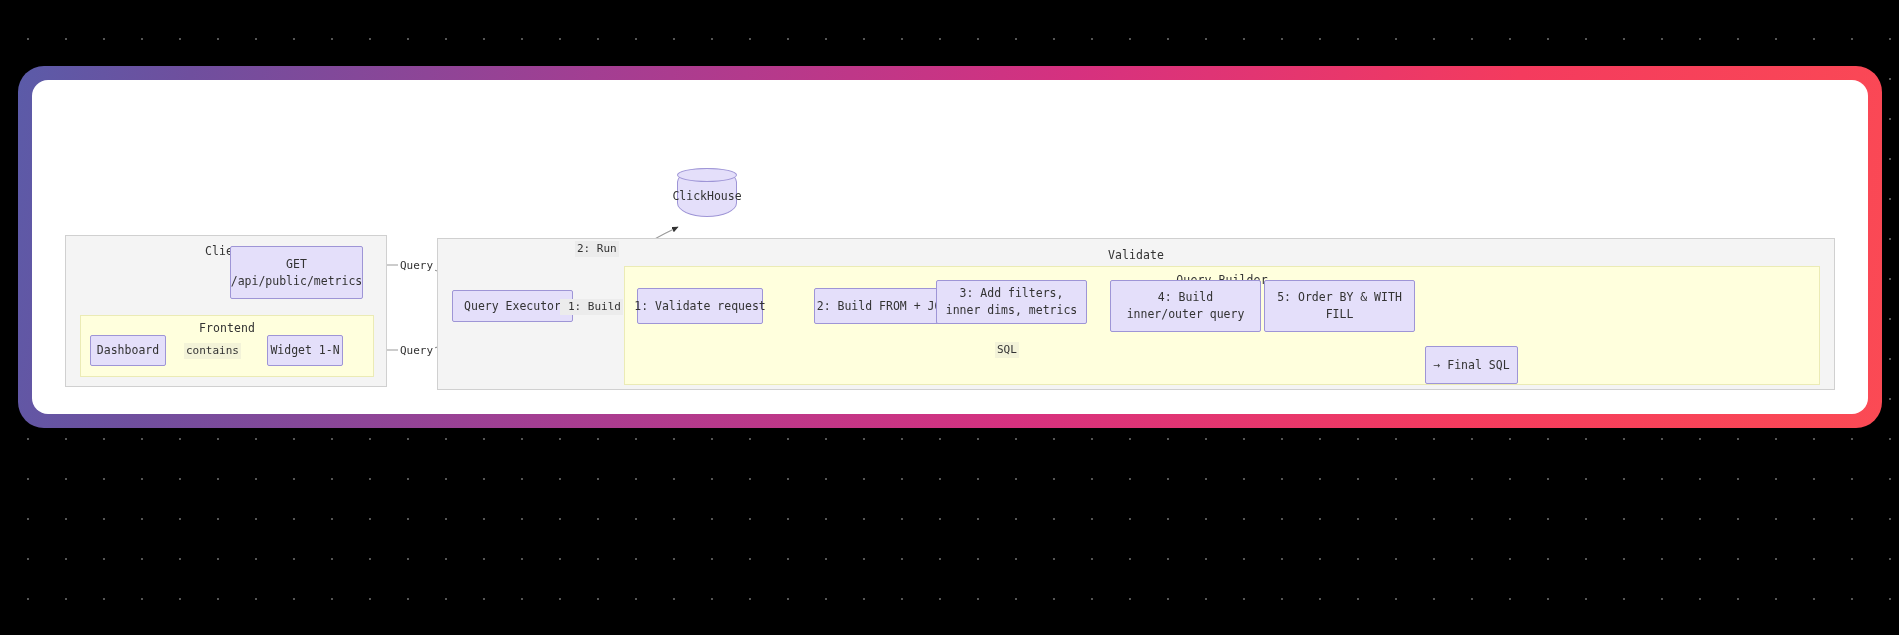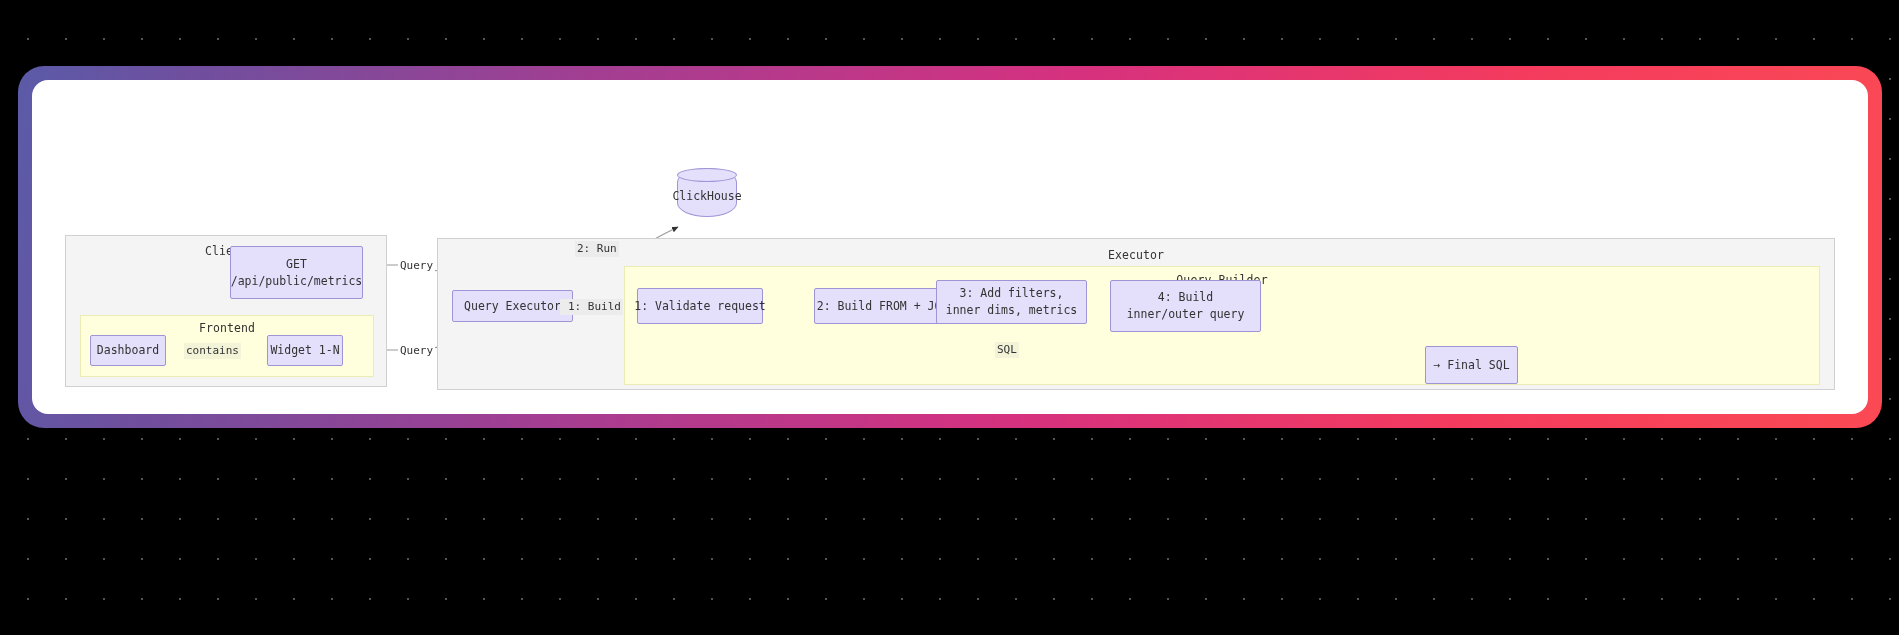--- a/index.html
+++ b/index.html
@@ -186,21 +186,21 @@
         <div class="cluster" style="left:33px; top:155px; width:322px; height:152px;">
           <div class="cluster-title" style="top:8px;">Client</div>
         </div>
 
         <div class="cluster yellow" style="left:48px; top:235px; width:294px; height:62px;">
           <div class="cluster-title" style="top:5px;">Frontend</div>
         </div>
 
 
         <div class="cluster" style="left:405px; top:158px; width:1398px; height:152px;">
-          <div class="cluster-title" style="top:9px;">Executor</div>
+          <div class="cluster-title" style="top:9px;">Validate</div>
         </div>
 
         <div class="cluster yellow" style="left:592px; top:186px; width:1196px; height:119px;">
           <div class="cluster-title" style="top:6px;">Query Builder</div>
         </div>
 
         <div class="node" style="left:198px; top:166px; width:133px; height:53px;">
           <span>GET</span>
           <span>/api/public/metrics</span>
         </div>
@@ -232,20 +232,24 @@
         <div class="node" style="left:904px; top:200px; width:151px; height:44px;">
           <span>3: Add filters,</span>
           <span>inner dims, metrics</span>
         </div>
 
         <div class="node" style="left:1078px; top:200px; width:151px; height:52px;">
           <span>4: Build</span>
           <span>inner/outer query</span>
         </div>
 
+        <div class="node" style="left:1232px; top:200px; width:151px; height:52px;">
+          <span>5: Order BY &amp; WITH</span>
+          <span>FILL</span>
+        </div>
 
         <div class="node" style="left:1393px; top:266px; width:93px; height:38px;">
           <span>→ Final SQL</span>
         </div>
 
         <div class="elabel plain" style="left:366px; top:178px;">Query</div>
 
         <div class="elabel plain" style="left:366px; top:263px;">Query</div>
 
         <div class="elabel on-yellow" style="left:152px; top:263px;">contains</div>

